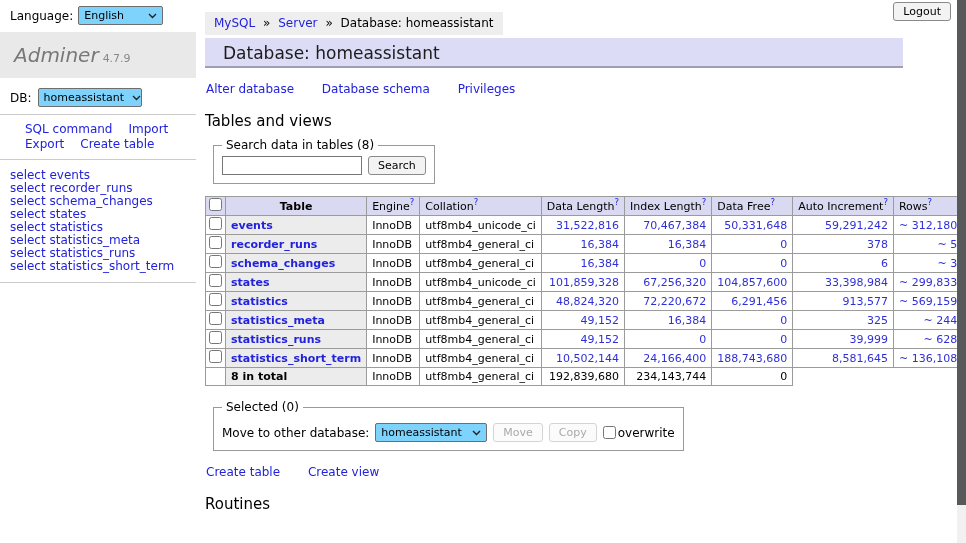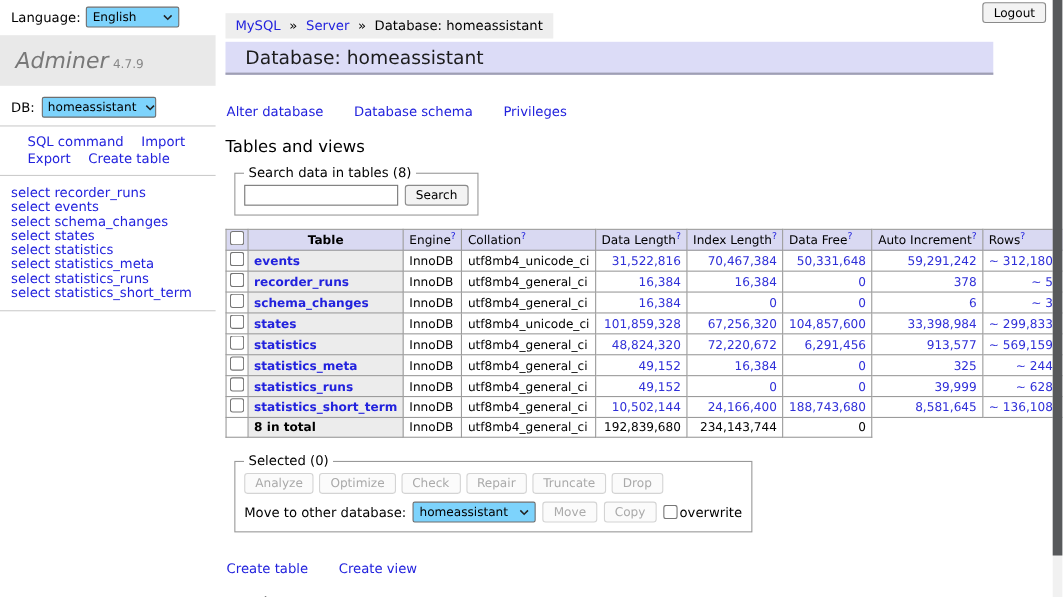--- a/index.html
+++ b/index.html
@@ -38,21 +38,21 @@
   
   .content { position:absolute; left:205px; top:0; width:752px; }
   .topbar { position:relative; height:26px; }
   .breadcrumb { display:inline-block; background:#eee; padding:4px 9px 5px 9px;
     margin-top:12px; white-space:nowrap; }
   .breadcrumb .sep { color:#000; margin:0 4px; }
   .logout { position:absolute; right:6px; top:2px; }
   h2.page-title { margin-top:12px; width:698px; height:30px; line-height:30px;
     background:#dcdcf7; border-bottom:2px solid #9f9fb3; padding-left:18px;
     font-size:17px; font-weight:normal; color:#1c1c1c; }
-  .links-row { margin:26px 0 0 1px; }
+  .links-row { margin:14px 0 0 1px; }
   .links-row a { margin-right:24px; }
   h3.section { font-size:15px; font-weight:normal; margin:16px 0 0 0; }
 
   fieldset { border:1px solid #999; margin:8px 0 0 8px; padding:2px 8px 8px 8px; }
   legend { font-size:12px; padding:0 4px; }
   .search-fs { width:204px; }
   .search-fs .row { display:flex; gap:6px; align-items:flex-start; margin-top:2px; }
   .selected-fs { width:400px; margin-top:14px; }
   .sel-btn-row { margin-top:2px; display:flex; gap:5px; }
   .move-row { margin-top:7px; display:flex; align-items:center; gap:6px; white-space:nowrap; }
@@ -106,22 +106,22 @@
         </svg>
     </span>
   </div>
   <hr class="divider">
   <div class="actions">
     <div><a class="lnk">SQL command</a><a class="lnk">Import</a></div>
     <div><a class="lnk">Export</a><a class="lnk">Create table</a></div>
   </div>
   <hr class="divider">
   <div class="tables-list">
+      <div class="tbl-line"><a class="lnk">select</a> <a class="lnk">events</a></div>
       <div class="tbl-line"><a class="lnk">select</a> <a class="lnk">recorder_runs</a></div>
-      <div class="tbl-line"><a class="lnk">select</a> <a class="lnk">events</a></div>
       <div class="tbl-line"><a class="lnk">select</a> <a class="lnk">schema_changes</a></div>
       <div class="tbl-line"><a class="lnk">select</a> <a class="lnk">states</a></div>
       <div class="tbl-line"><a class="lnk">select</a> <a class="lnk">statistics</a></div>
       <div class="tbl-line"><a class="lnk">select</a> <a class="lnk">statistics_meta</a></div>
       <div class="tbl-line"><a class="lnk">select</a> <a class="lnk">statistics_runs</a></div>
       <div class="tbl-line"><a class="lnk">select</a> <a class="lnk">statistics_short_term</a></div>
     </div>
   <hr class="divider">
 </aside>
 
@@ -274,28 +274,20 @@
           <td>utf8mb4_general_ci</td>
           <td class="num">192,839,680</td>
           <td class="num">234,143,744</td>
           <td class="num">0</td>
         </tr>
       </tbody>
   </table>
 
   <fieldset class="selected-fs">
     <legend>Selected (0)</legend>
-    <div class="sel-btn-row">
-      <button class="btn" disabled="">Analyze</button>
-      <button class="btn" disabled="">Optimize</button>
-      <button class="btn" disabled="">Check</button>
-      <button class="btn" disabled="">Repair</button>
-      <button class="btn" disabled="">Truncate</button>
-      <button class="btn" disabled="">Drop</button>
-    </div>
     <div class="move-row">
       <span>Move to other database:</span>
       <span class="select sel-move">
         <span>homeassistant</span>
         <svg width="9" height="6">
             <path d="M1 1 L4.5 4.5 L8 1" stroke="#222" fill="none" stroke-width="1.4"></path>
           </svg>
       </span>
       <button class="btn" disabled="">Move</button>
       <button class="btn" disabled="">Copy</button>

